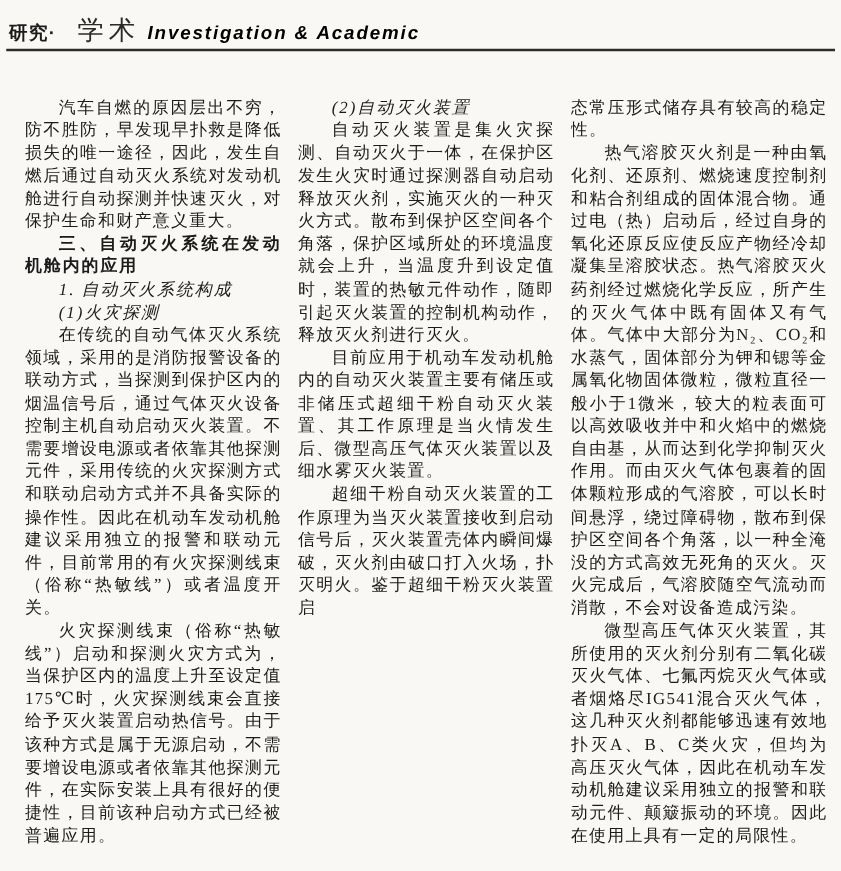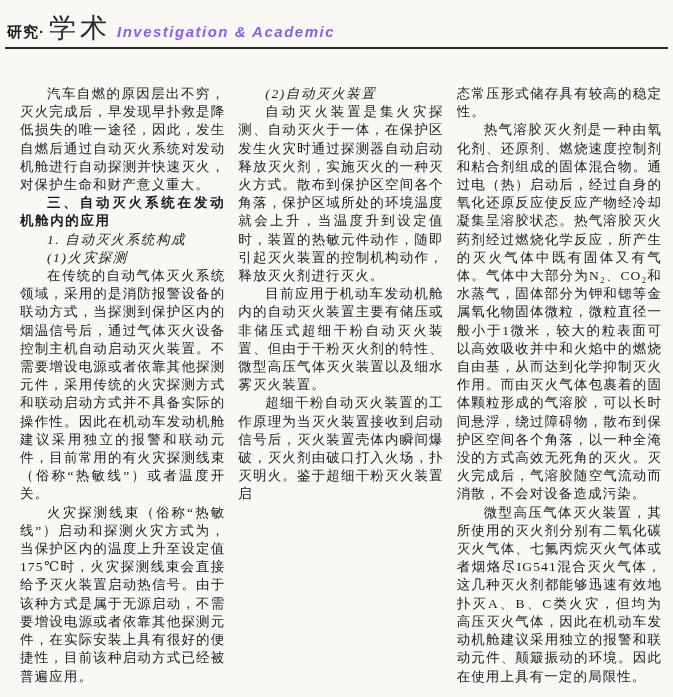--- a/index.html
+++ b/index.html
@@ -26,33 +26,33 @@
   }
   .hdr-cn-small {
     font-family: "Liberation Sans", "DejaVu Sans", sans-serif;
     font-weight: bold;
     font-size: 15px;
     letter-spacing: 1px;
   }
   .hdr-cn-large {
     font-family: "Liberation Serif", "DejaVu Serif", serif;
     font-weight: 400;
-    font-size: 27px;
+    font-size: 21px;
     letter-spacing: 4px;
-    margin-left: 4px;
+    margin-left: 17px;
     color: #2a2a2a;
   }
   .hdr-en {
     font-family: "Liberation Sans", "DejaVu Sans", sans-serif;
     font-style: italic;
     font-weight: 600;
     font-size: 15px;
     letter-spacing: 1.5px;
     margin-left: 6px;
-    color: #8b5cf6;
+    color: #000000;
   }
   .hdr-rule {
     height: 0;
     border-bottom: 2px solid #2c2c2c;
     margin: 1px 5px 0 5px;
   }
   
   .main {
     display: flex;
     gap: 13px;
@@ -92,31 +92,31 @@
 
   <div class="header">
     <span class="hdr-cn-small">研究·</span>
     <span class="hdr-cn-large">学术</span>
     <span class="hdr-en">Investigation  &amp;  Academic</span>
   </div>
   <div class="hdr-rule"></div>
 
   <div class="main">
     <div class="col">
-        <p class="para body">汽车自燃的原因层出不穷，灭火完成后，早发现早扑救是降低损失的唯一途径，因此，发生自燃后通过自动灭火系统对发动机舱进行自动探测并快速灭火，对保护生命和财产意义重大。</p>
+        <p class="para body">汽车自燃的原因层出不穷，防不胜防，早发现早扑救是降低损失的唯一途径，因此，发生自燃后通过自动灭火系统对发动机舱进行自动探测并快速灭火，对保护生命和财产意义重大。</p>
         <p class="para heading">三、自动灭火系统在发动机舱内的应用</p>
         <p class="para kai">1. 自动灭火系统构成</p>
         <p class="para kai">(1)火灾探测</p>
         <p class="para body">在传统的自动气体灭火系统领域，采用的是消防报警设备的联动方式，当探测到保护区内的烟温信号后，通过气体灭火设备控制主机自动启动灭火装置。不需要增设电源或者依靠其他探测元件，采用传统的火灾探测方式和联动启动方式并不具备实际的操作性。因此在机动车发动机舱建议采用独立的报警和联动元件，目前常用的有火灾探测线束（俗称“热敏线”）或者温度开关。</p>
         <p class="para body">火灾探测线束（俗称“热敏线”）启动和探测火灾方式为，当保护区内的温度上升至设定值175℃时，火灾探测线束会直接给予灭火装置启动热信号。由于该种方式是属于无源启动，不需要增设电源或者依靠其他探测元件，在实际安装上具有很好的便捷性，目前该种启动方式已经被普遍应用。</p>
       </div>
     <div class="col">
         <p class="para kai">(2)自动灭火装置</p>
         <p class="para body">自动灭火装置是集火灾探测、自动灭火于一体，在保护区发生火灾时通过探测器自动启动释放灭火剂，实施灭火的一种灭火方式。散布到保护区空间各个角落，保护区域所处的环境温度就会上升，当温度升到设定值时，装置的热敏元件动作，随即引起灭火装置的控制机构动作，释放灭火剂进行灭火。</p>
-        <p class="para body">目前应用于机动车发动机舱内的自动灭火装置主要有储压或非储压式超细干粉自动灭火装置、但由于干粉灭火剂的特性、微型高压气体灭火装置以及细水雾灭火装置。</p>
+        <p class="para body">目前应用于机动车发动机舱内的自动灭火装置主要有储压或非储压式超细干粉自动灭火装置、其工作原理是当火情发生后、微型高压气体灭火装置以及细水雾灭火装置。</p>
         <p class="para body">超细干粉自动灭火装置的工作原理为当灭火装置接收到启动信号后，灭火装置壳体内瞬间爆破，灭火剂由破口打入火场，扑灭明火。鉴于超细干粉灭火装置启</p>
       </div>
     <div class="col">
         <p class="para first">态常压形式储存具有较高的稳定性。</p>
         <p class="para body">热气溶胶灭火剂是一种由氧化剂、还原剂、燃烧速度控制剂和粘合剂组成的固体混合物。通过电（热）启动后，经过自身的氧化还原反应使反应产物经冷却凝集呈溶胶状态。热气溶胶灭火药剂经过燃烧化学反应，所产生的灭火气体中既有固体又有气体。气体中大部分为N₂、CO₂和水蒸气，固体部分为钾和锶等金属氧化物固体微粒，微粒直径一般小于1微米，较大的粒表面可以高效吸收并中和火焰中的燃烧自由基，从而达到化学抑制灭火作用。而由灭火气体包裹着的固体颗粒形成的气溶胶，可以长时间悬浮，绕过障碍物，散布到保护区空间各个角落，以一种全淹没的方式高效无死角的灭火。灭火完成后，气溶胶随空气流动而消散，不会对设备造成污染。</p>
         <p class="para body">微型高压气体灭火装置，其所使用的灭火剂分别有二氧化碳灭火气体、七氟丙烷灭火气体或者烟烙尽IG541混合灭火气体，这几种灭火剂都能够迅速有效地扑灭A、B、C类火灾，但均为高压灭火气体，因此在机动车发动机舱建议采用独立的报警和联动元件、颠簸振动的环境。因此在使用上具有一定的局限性。</p>
       </div>
   </div>
 
 </div>

